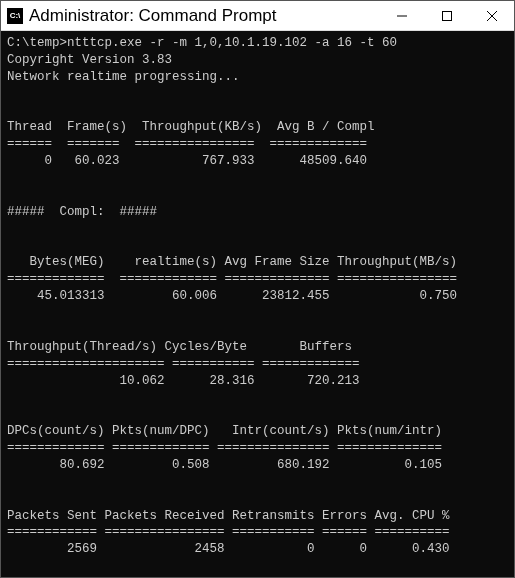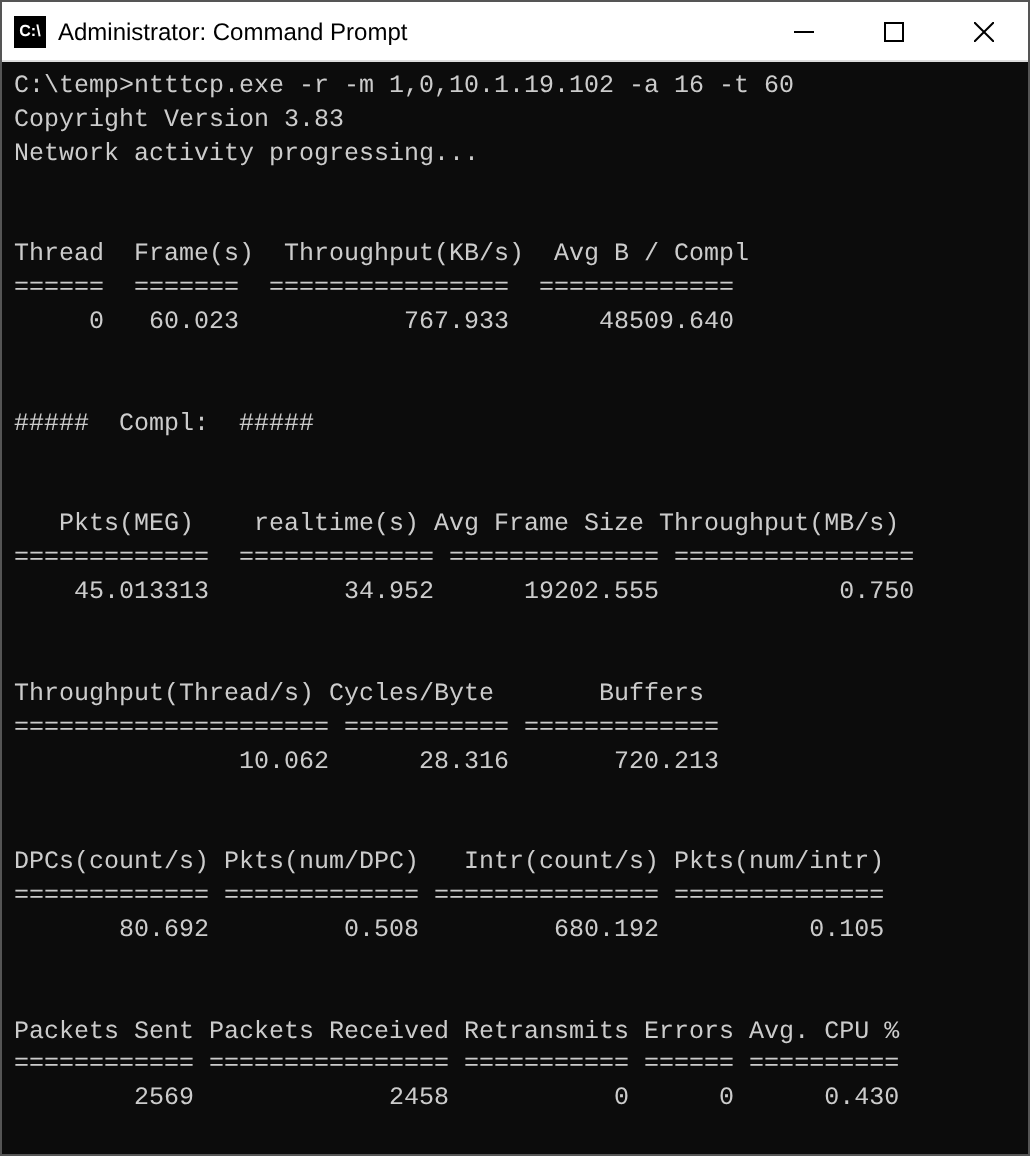--- a/index.html
+++ b/index.html
@@ -36,21 +36,21 @@
       display: inline-flex;
       align-items: center;
       justify-content: center;
       font-size: 8px;
       font-weight: bold;
       color: #fff;
       font-family: sans-serif;
     }
     .titlebar-title {
       font-family: 'Segoe UI', sans-serif;
-      font-size: 12px;
+      font-size: 17px;
       color: #000;
       flex: 1;
     }
     .titlebar-controls {
       display: flex;
       height: 100%;
     }
     .titlebar-btn {
       width: 45px;
       height: 100%;
@@ -98,34 +98,34 @@
       <div class="titlebar-btn">
         <svg width="10" height="10">
             <line x1="0" y1="0" x2="10" y2="10"></line>
             <line x1="10" y1="0" x2="0" y2="10"></line>
           </svg>
       </div>
     </div>
   </div>
   <div class="terminal"><span>C:\temp&gt;ntttcp.exe -r -m 1,0,10.1.19.102 -a 16 -t 60</span>
 <span>Copyright Version 3.83</span>
-<span>Network activity progressing...</span>
+<span>Network realtime progressing...</span>
 
 
 <span>Thread  Frame(s)  Throughput(KB/s)  Avg B / Compl</span>
 <span class="divider">======  =======  ================  =============</span>
 <span>     0   60.023           767.933      48509.640</span>
 
 
 <span>#####  Compl:  #####</span>
 
 
-<span>   Pkts(MEG)    realtime(s) Avg Frame Size Throughput(MB/s)</span>
+<span>   Bytes(MEG)    realtime(s) Avg Frame Size Throughput(MB/s)</span>
 <span class="divider">=============  ============= ============== ================</span>
-<span>    45.013313         34.952      19202.555            0.750</span>
+<span>    45.013313         60.006      23812.455            0.750</span>
 
 
 <span>Throughput(Thread/s) Cycles/Byte       Buffers</span>
 <span class="divider">===================== =========== =============</span>
 <span>               10.062      28.316       720.213</span>
 
 
 <span>DPCs(count/s) Pkts(num/DPC)   Intr(count/s) Pkts(num/intr)</span>
 <span class="divider">============= ============= =============== ==============</span>
 <span>       80.692         0.508         680.192          0.105</span>

